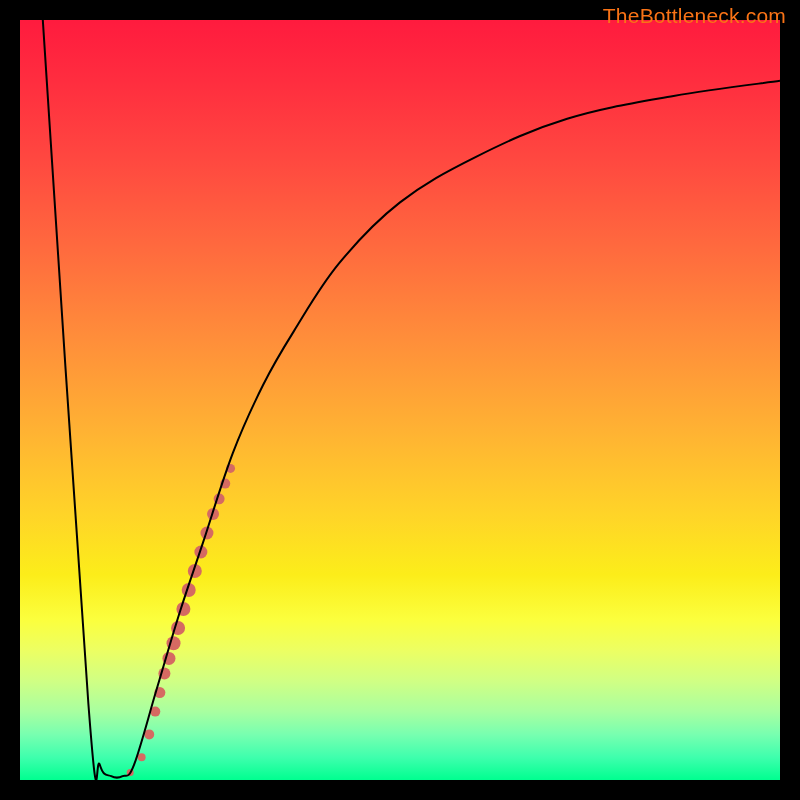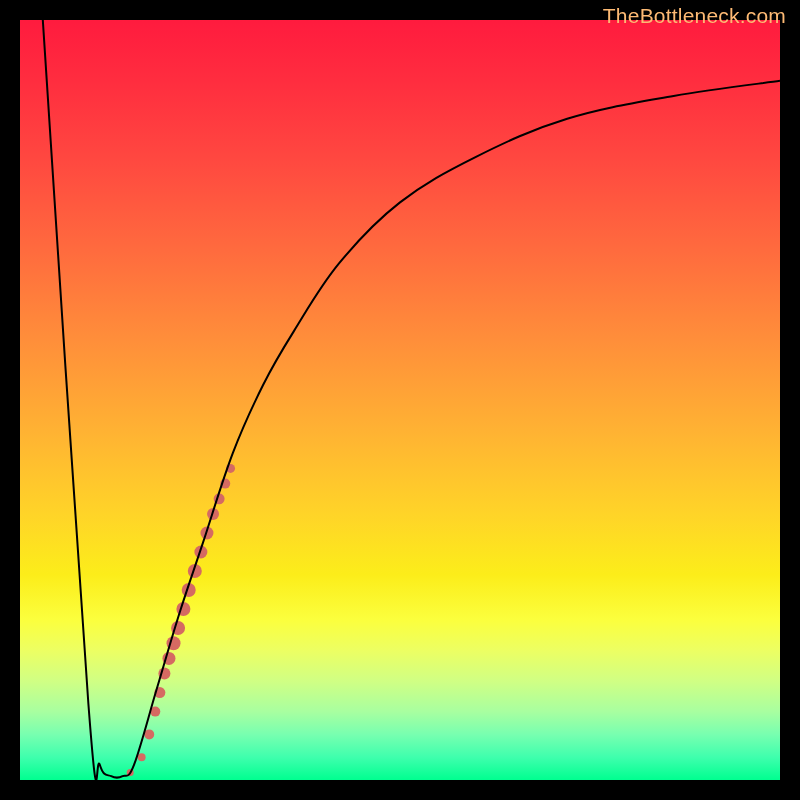--- a/index.html
+++ b/index.html
@@ -1,20 +1,20 @@
 <!DOCTYPE html>
 <html><head>
 <meta charset="utf-8">
 <style>
 html,body{margin:0;padding:0;width:800px;height:800px;overflow:hidden;background:#000;}
 .watermark{
   position:absolute;
   top:4px;
   right:14px;
-  color:#fdba74;
+  color:#f97316;
   font-family:Arial,Helvetica,sans-serif;
   font-size:21px;
   font-weight:400;
   letter-spacing:0.2px;
   z-index:3;
 }
 
 .outer{position:absolute;left:0;top:0;width:800px;height:800px;background:#000;z-index:0;}
 .gradient{
   position:absolute;left:20px;top:20px;width:760px;height:760px;z-index:1;

